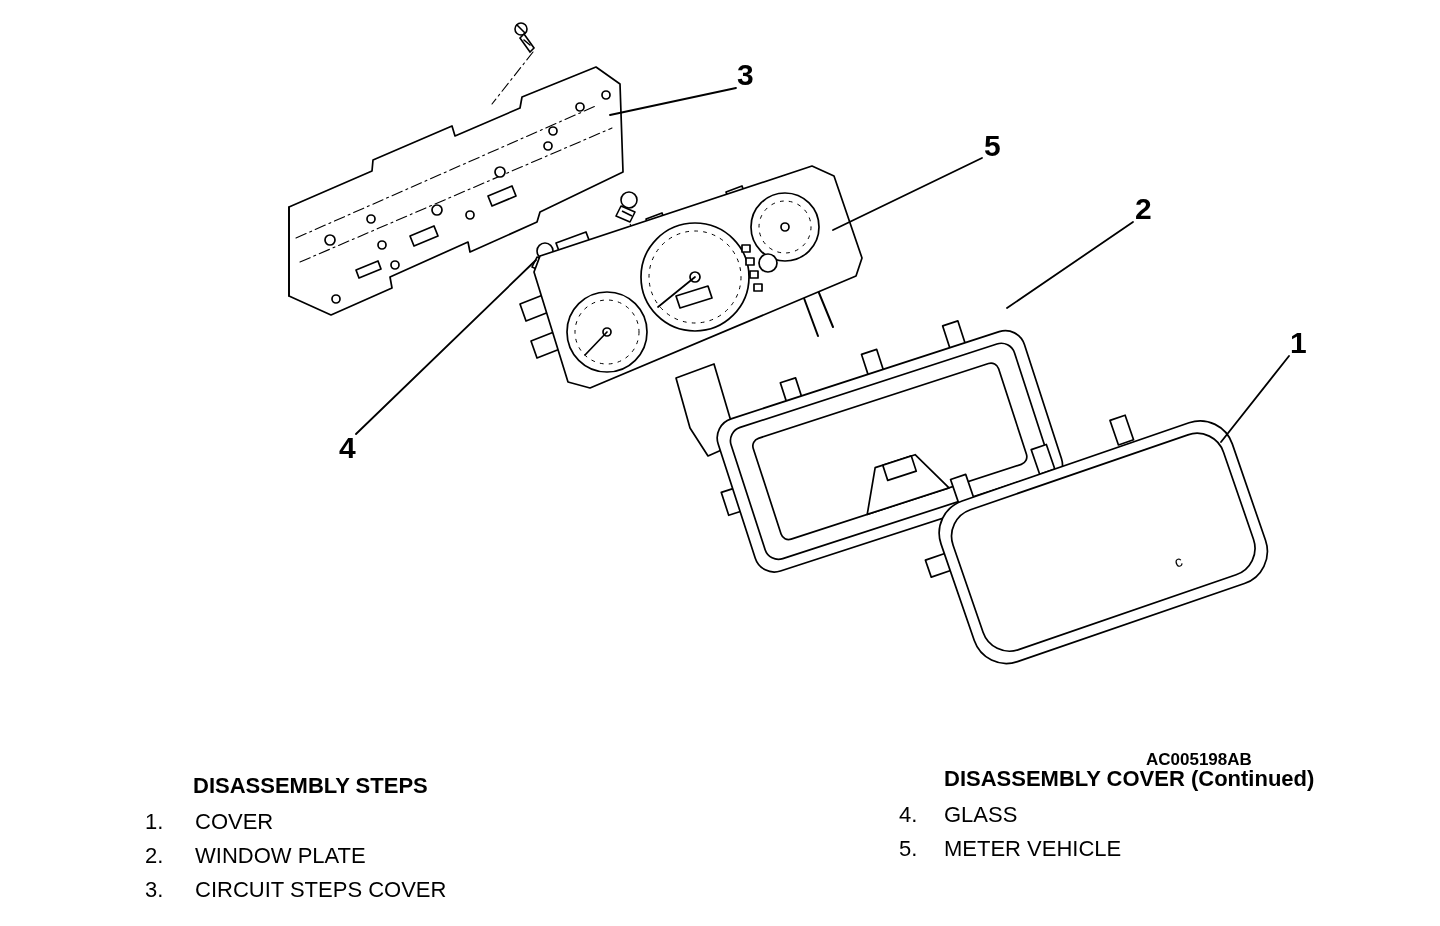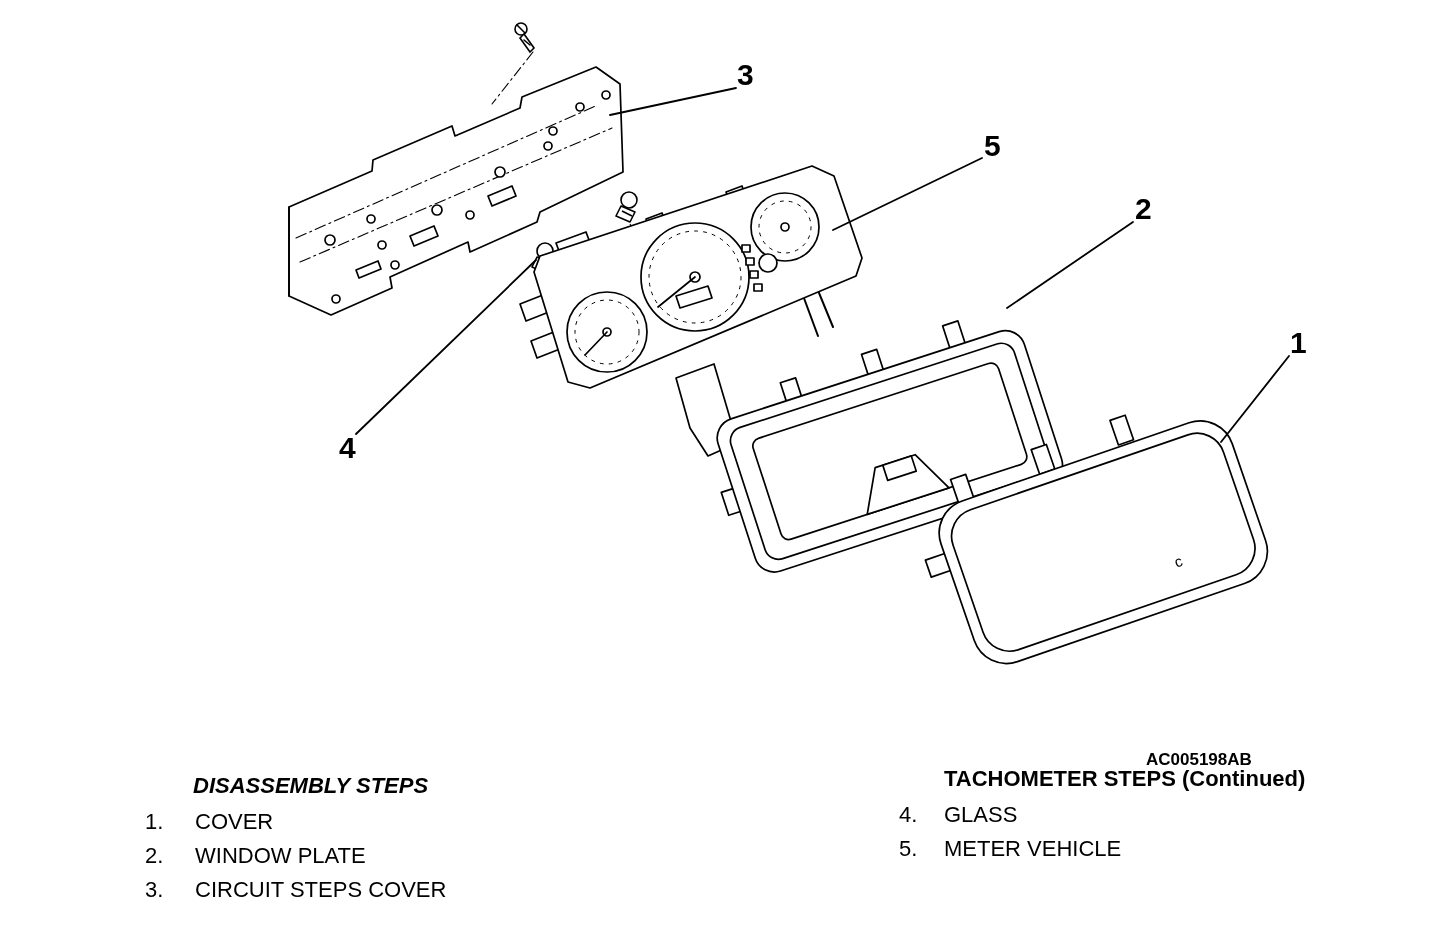--- a/index.html
+++ b/index.html
@@ -6,21 +6,21 @@
   html,body { background:#fff; }
   body { font-family:"Liberation Sans", sans-serif; color:#000; }
   .page { position:relative; width:1440px; height:926px; background:#fff; overflow:hidden; }
   .abs { position:absolute; }
   .title { font-size:21px; font-weight:bold; white-space:nowrap; }
   .callout { font-size:30px; font-weight:bold; line-height:1; }
   .figcode { font-size:17px; font-weight:bold;margin-top:32px; }
   .steps { position:absolute; }
   .steps-heading { font-size:22px; font-weight:bold; margin-bottom:12px; white-space:nowrap; }
   .step-row { display:flex; font-size:22px; line-height:1; margin-bottom:12px; white-space:nowrap; }
-  .steps-left .steps-heading { padding-left:48px;font-style:italic; }
+  .steps-left .steps-heading { padding-left:48px; }
   .steps-left .step-num { width:50px; }
   .steps-right .steps-heading { padding-left:45px; }
   .steps-right .step-num { width:45px; }
   svg.art { position:absolute; left:0; top:0; }
 </style>
 </head>
 <body>
 
 <div class="page">
 
@@ -161,21 +161,21 @@
       <span class="step-num">2.</span>
       <span class="step-label">WINDOW PLATE</span>
     </div>
     <div class="step-row">
       <span class="step-num">3.</span>
       <span class="step-label">CIRCUIT STEPS COVER</span>
     </div>
   </div>
 
   <div class="steps steps-right" style="left:899px; top:766px;">
-    <div class="steps-heading">TACHOMETER STEPS (Continued)</div>
+    <div class="steps-heading">DISASSEMBLY COVER (Continued)</div>
     <div class="step-row">
       <span class="step-num">4.</span>
       <span class="step-label">GLASS</span>
     </div>
     <div class="step-row">
       <span class="step-num">5.</span>
       <span class="step-label">METER VEHICLE</span>
     </div>
   </div>
 

